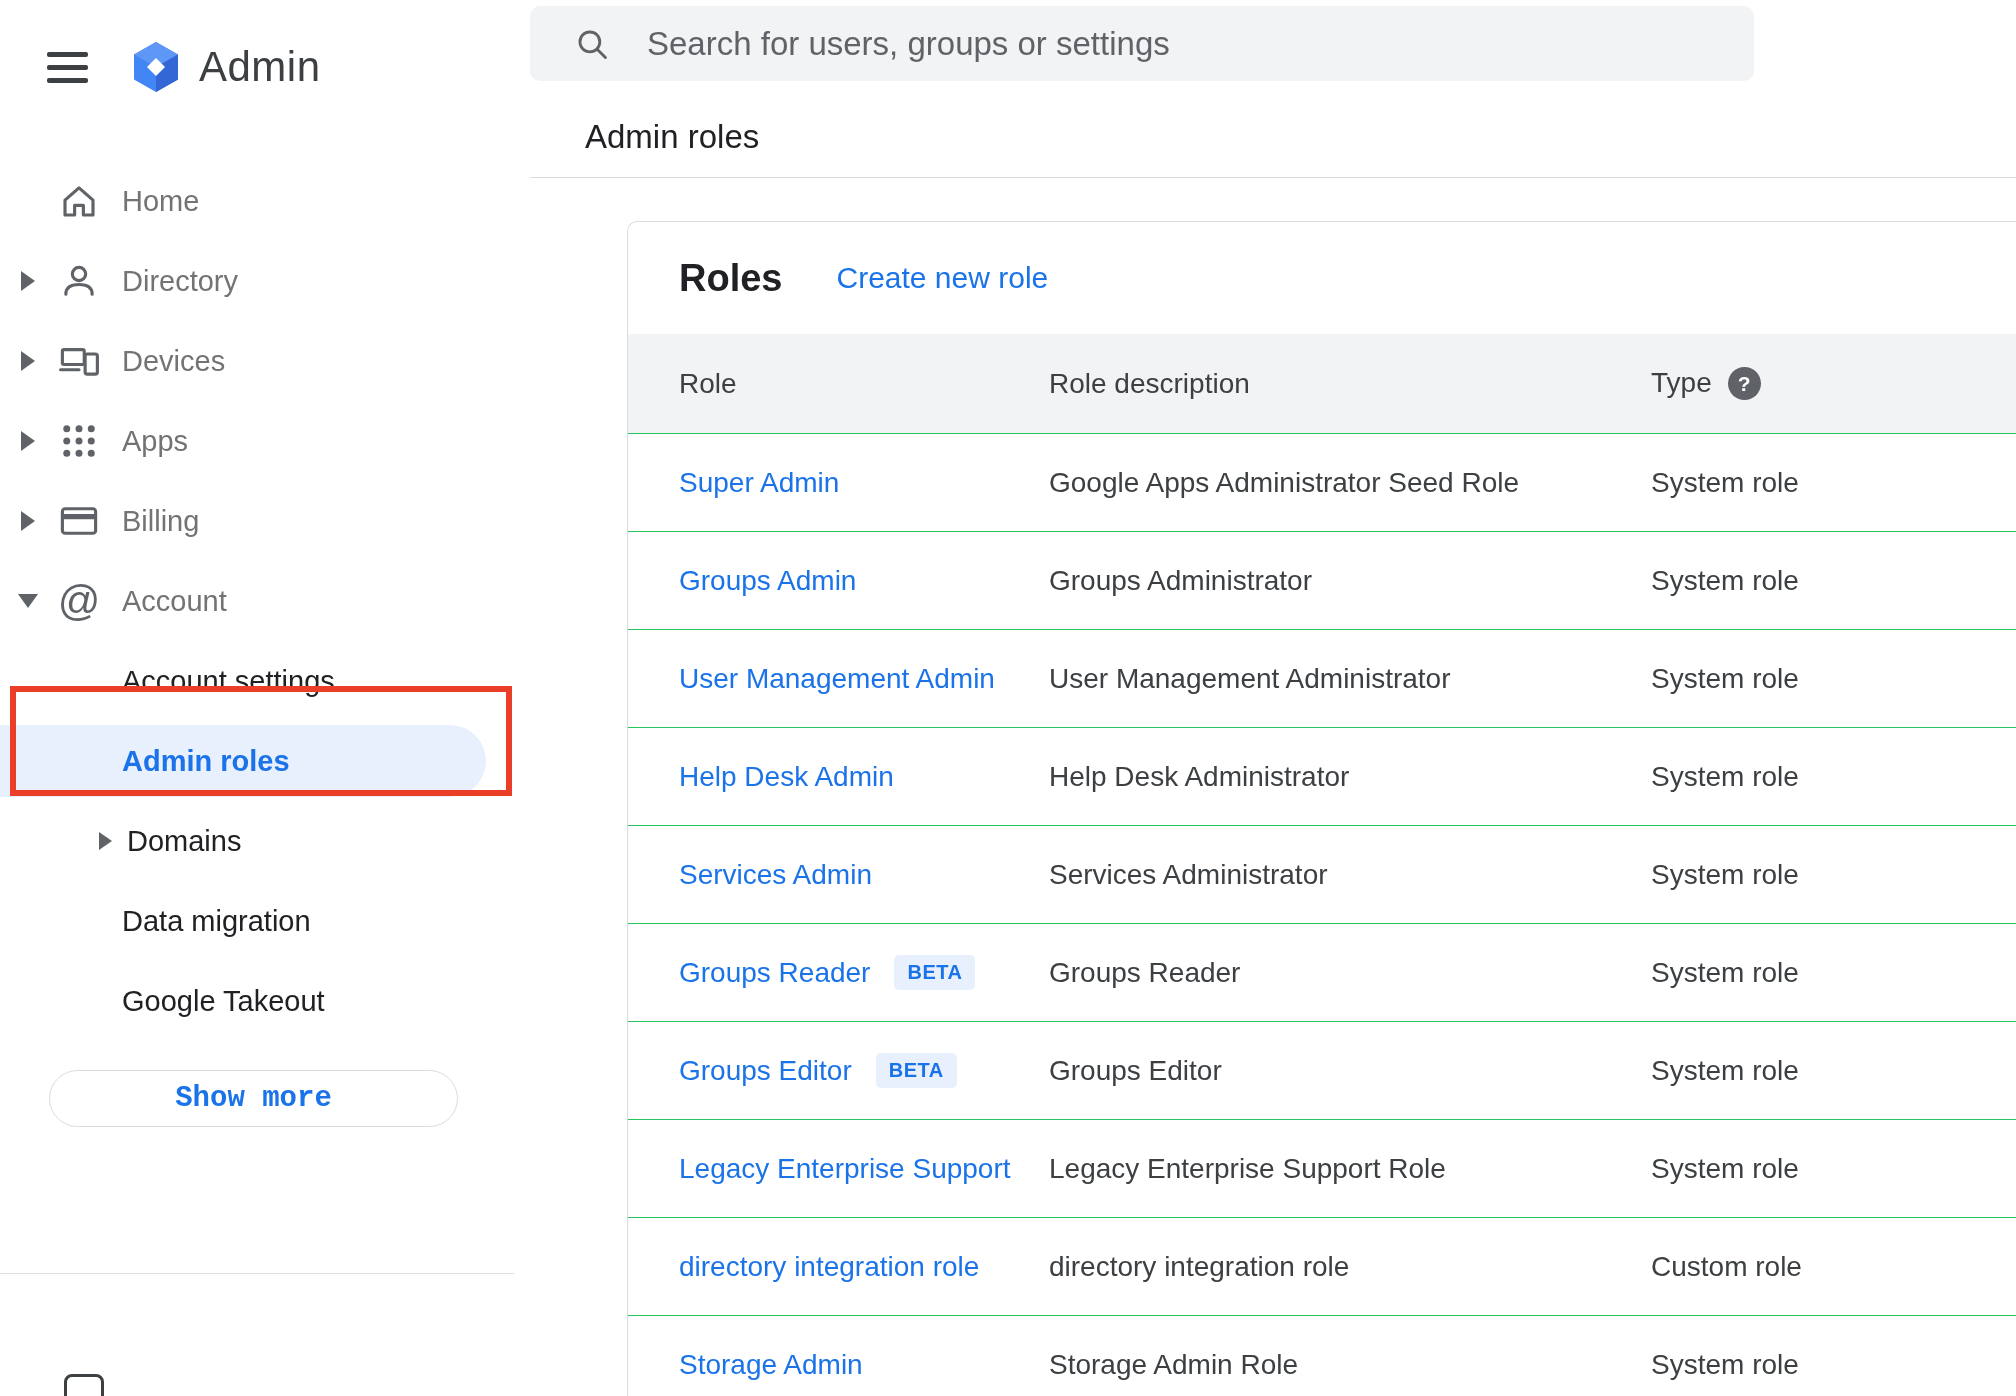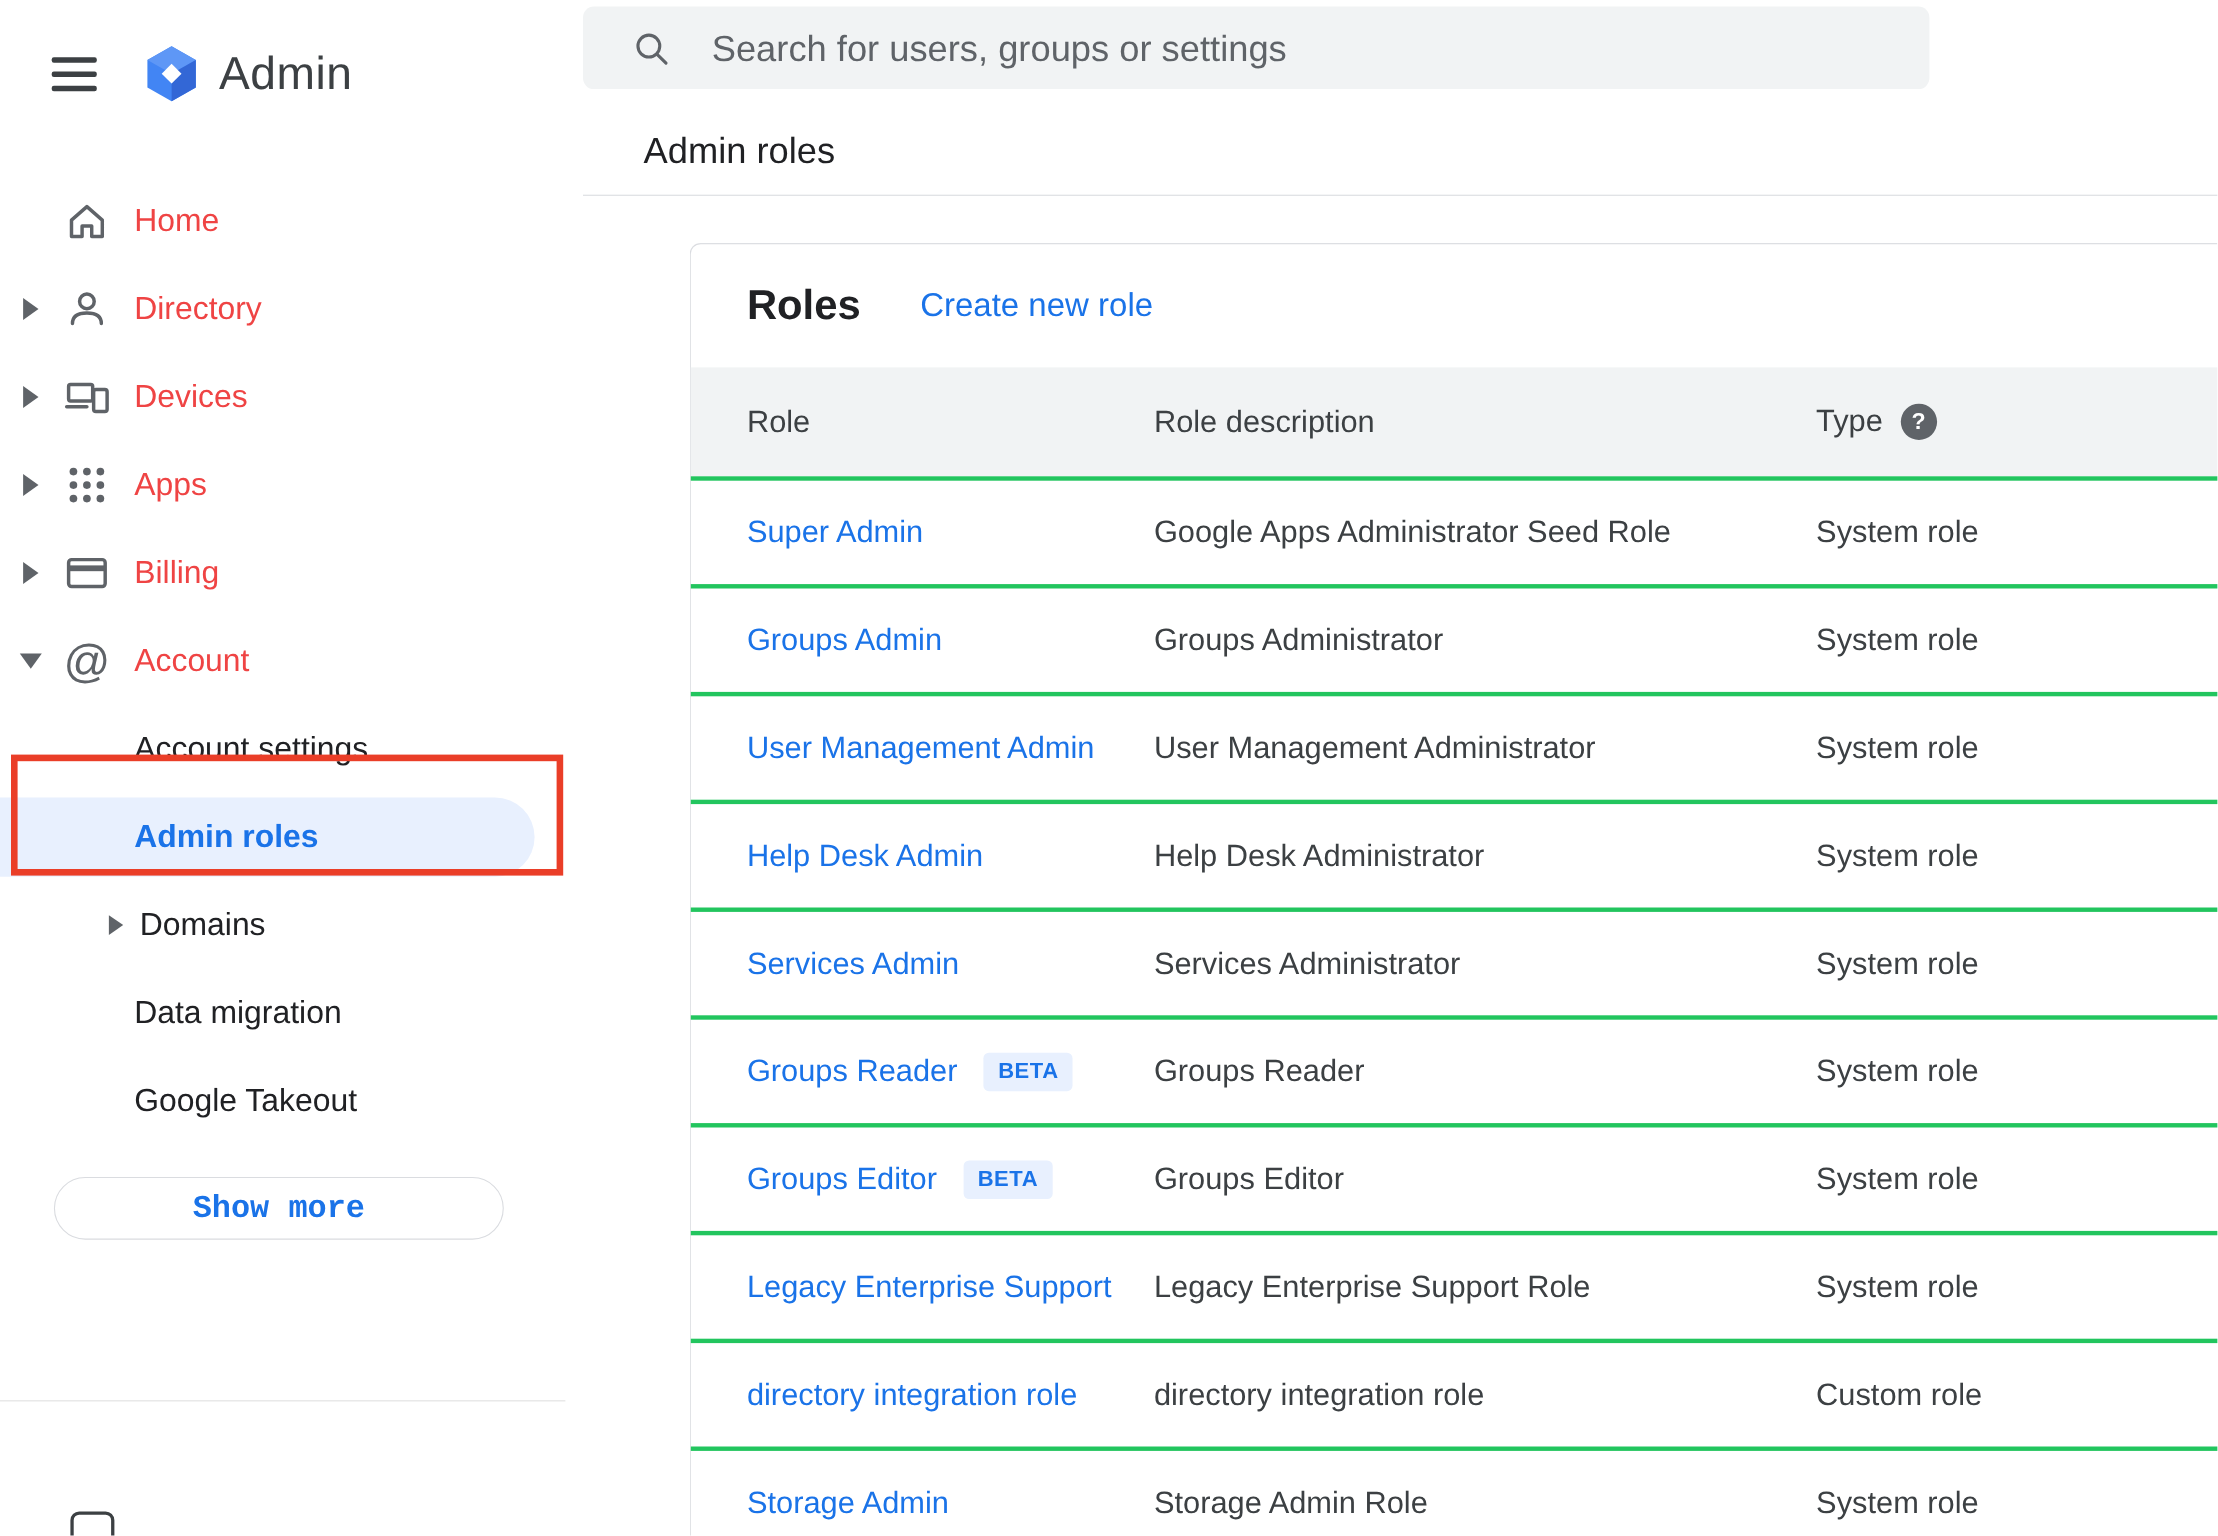--- a/index.html
+++ b/index.html
@@ -19,21 +19,21 @@
   .nav { margin-top:52px; }
   .nav-item { height:80px; display:flex; align-items:center; cursor:pointer; }
   .arrow-slot { width:56px; display:flex; justify-content:center; align-items:center; }
   .tri-right { width:0; height:0; border-top:10px solid transparent; border-bottom:10px solid transparent;
     border-left:14px solid #5f6368; }
   .tri-down { width:0; height:0; border-left:10px solid transparent; border-right:10px solid transparent;
     border-top:14px solid #5f6368; }
   .icon-slot { width:46px; height:46px; display:flex; align-items:center; justify-content:center; }
   .icon-slot svg { width:42px; height:42px; }
   .at-glyph { font-size:42px; color:#5f6368; line-height:46px; }
-  .nav-label { margin-left:20px; font-size:29px; color:#ef4444; }
+  .nav-label { margin-left:20px; font-size:29px; color:#737373; }
 
   .sub-item { height:80px; display:flex; align-items:center; padding-left:122px; font-size:29px; cursor:pointer; }
   .sub-item.with-arrow { padding-left:99px; }
   .sub-item.with-arrow .tri-right { border-top-width:9px; border-bottom-width:9px; border-left-width:13px; margin-right:15px; }
   .sub-item.selected { padding-left:122px; height:72px; margin:4px 28px 4px 0;
     background:#e8f0fe; border-radius:0 36px 36px 0; }
   .sub-item.selected .sub-label { color:#1a73e8; font-weight:700; }
 
   .show-more-wrap { margin-top:29px; padding-left:49px; }
   .show-more { width:409px; height:57px; border:1.5px solid #dadce0; border-radius:37px;
@@ -64,21 +64,21 @@
   .card-title { font-size:38px; font-weight:700; color:#202124; }
   .create-link { margin-left:54px; font-size:30px; color:#1a73e8; text-decoration:none; cursor:pointer; }
 
   .table-header { height:99px; background:#f1f3f4; display:grid; grid-template-columns:370px 602px 1fr;
     align-items:center; padding-left:51px; font-size:28px; color:#3c4043; }
   .type-head { display:flex; }
   .help-icon { margin-left:16px; width:33px; height:33px; border-radius:50%; background:#5f6368;
     color:#fff; font-size:21px; font-weight:700; display:flex; align-items:center; justify-content:center; cursor:pointer; }
 
   .t-row { height:98px; display:grid; grid-template-columns:370px 602px 1fr; align-items:center;
-    padding-left:51px; border-top:4px solid #22c55e; }
+    padding-left:51px; border-top:1px solid #22c55e; }
   .role-cell { display:flex; align-items:center; }
   .role-link { font-size:28px; color:#1a73e8; text-decoration:none; cursor:pointer; }
   .beta-badge { margin-left:24px; background:#e8f0fe; color:#1a73e8; font-size:20px; font-weight:700;
     padding:6px 13px; border-radius:5px; letter-spacing:0.5px; }
   .desc-cell, .type-cell { font-size:28px; color:#3c4043; }
 </style>
 </head>
 <body>
 
 <div class="app">

